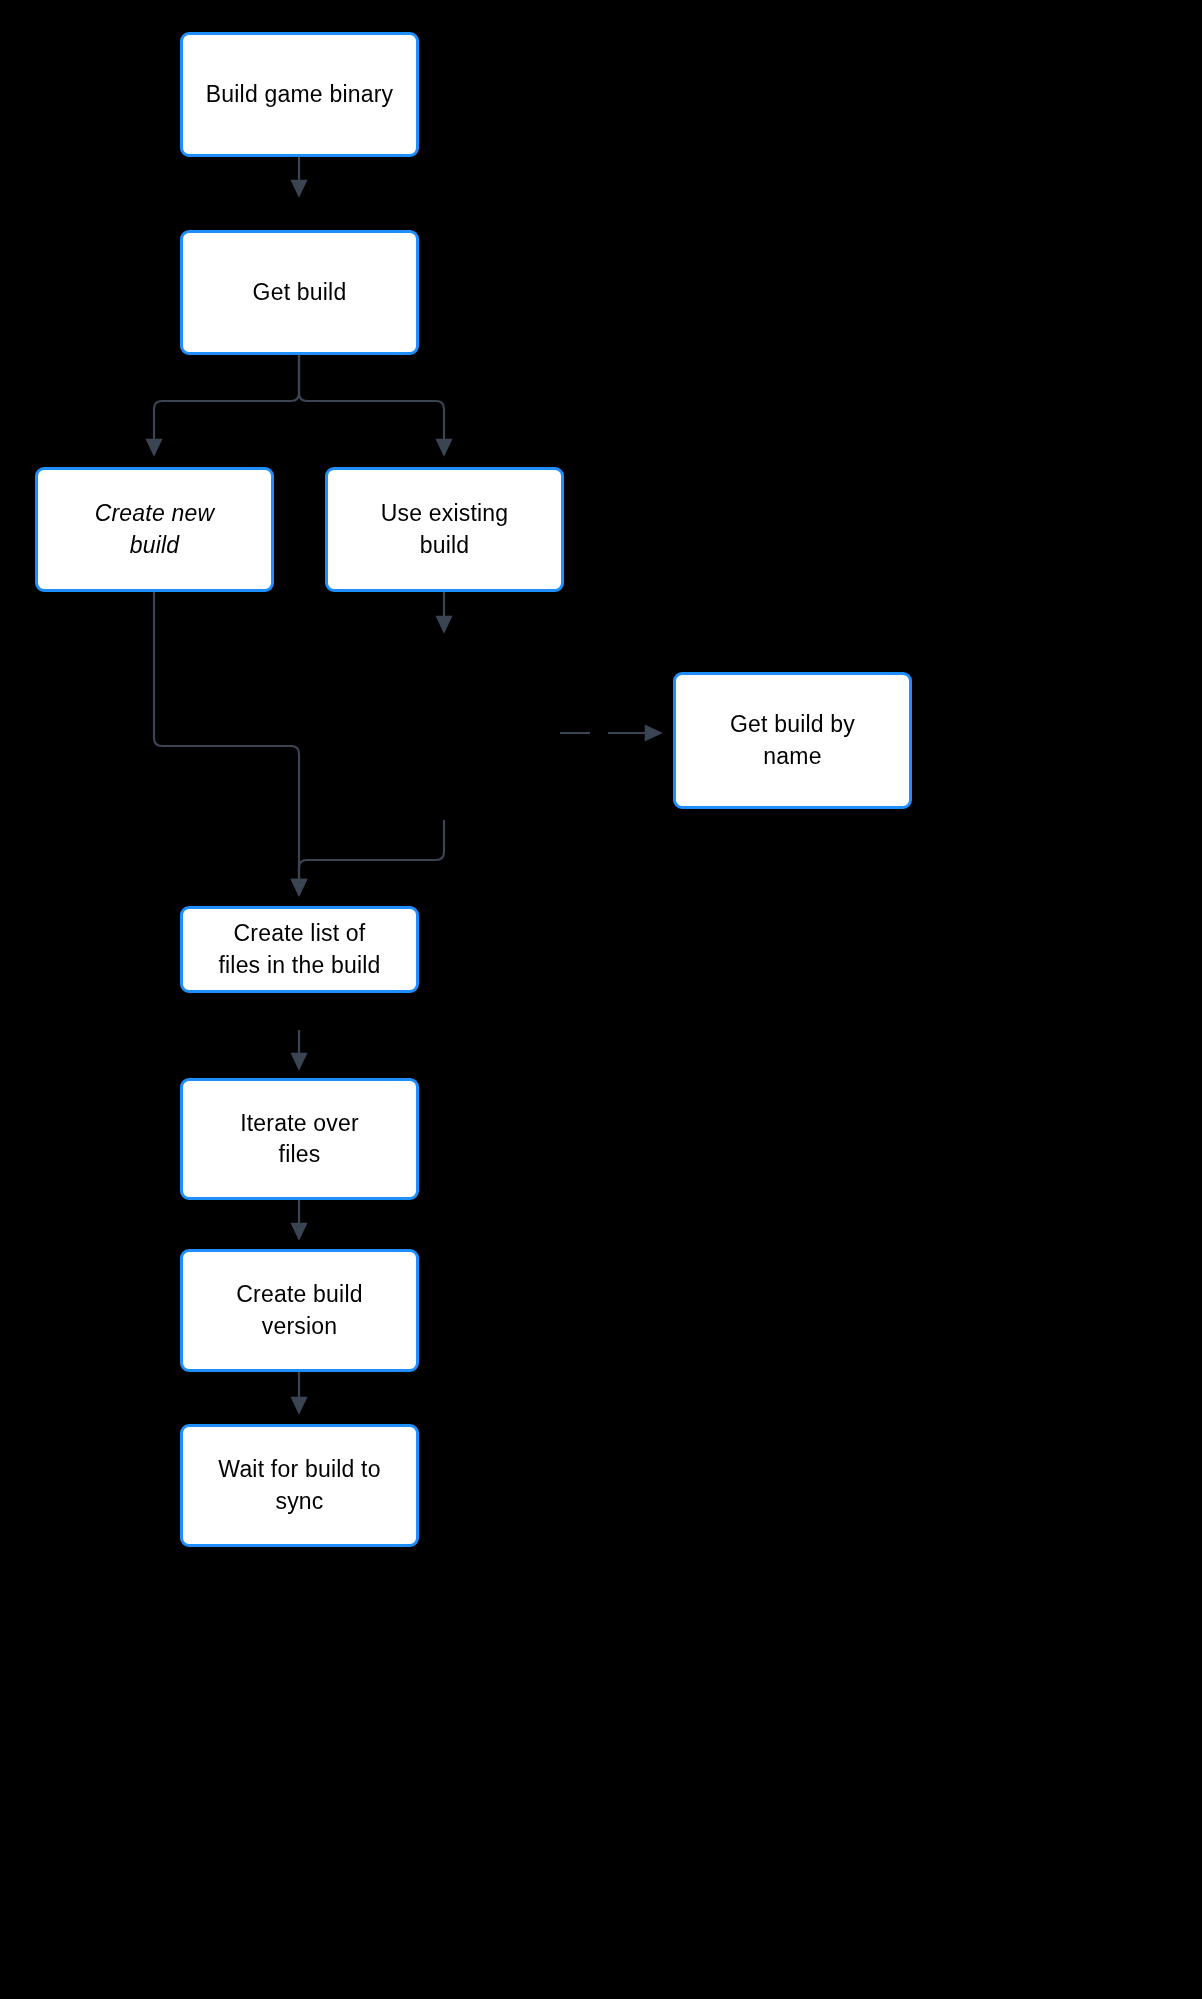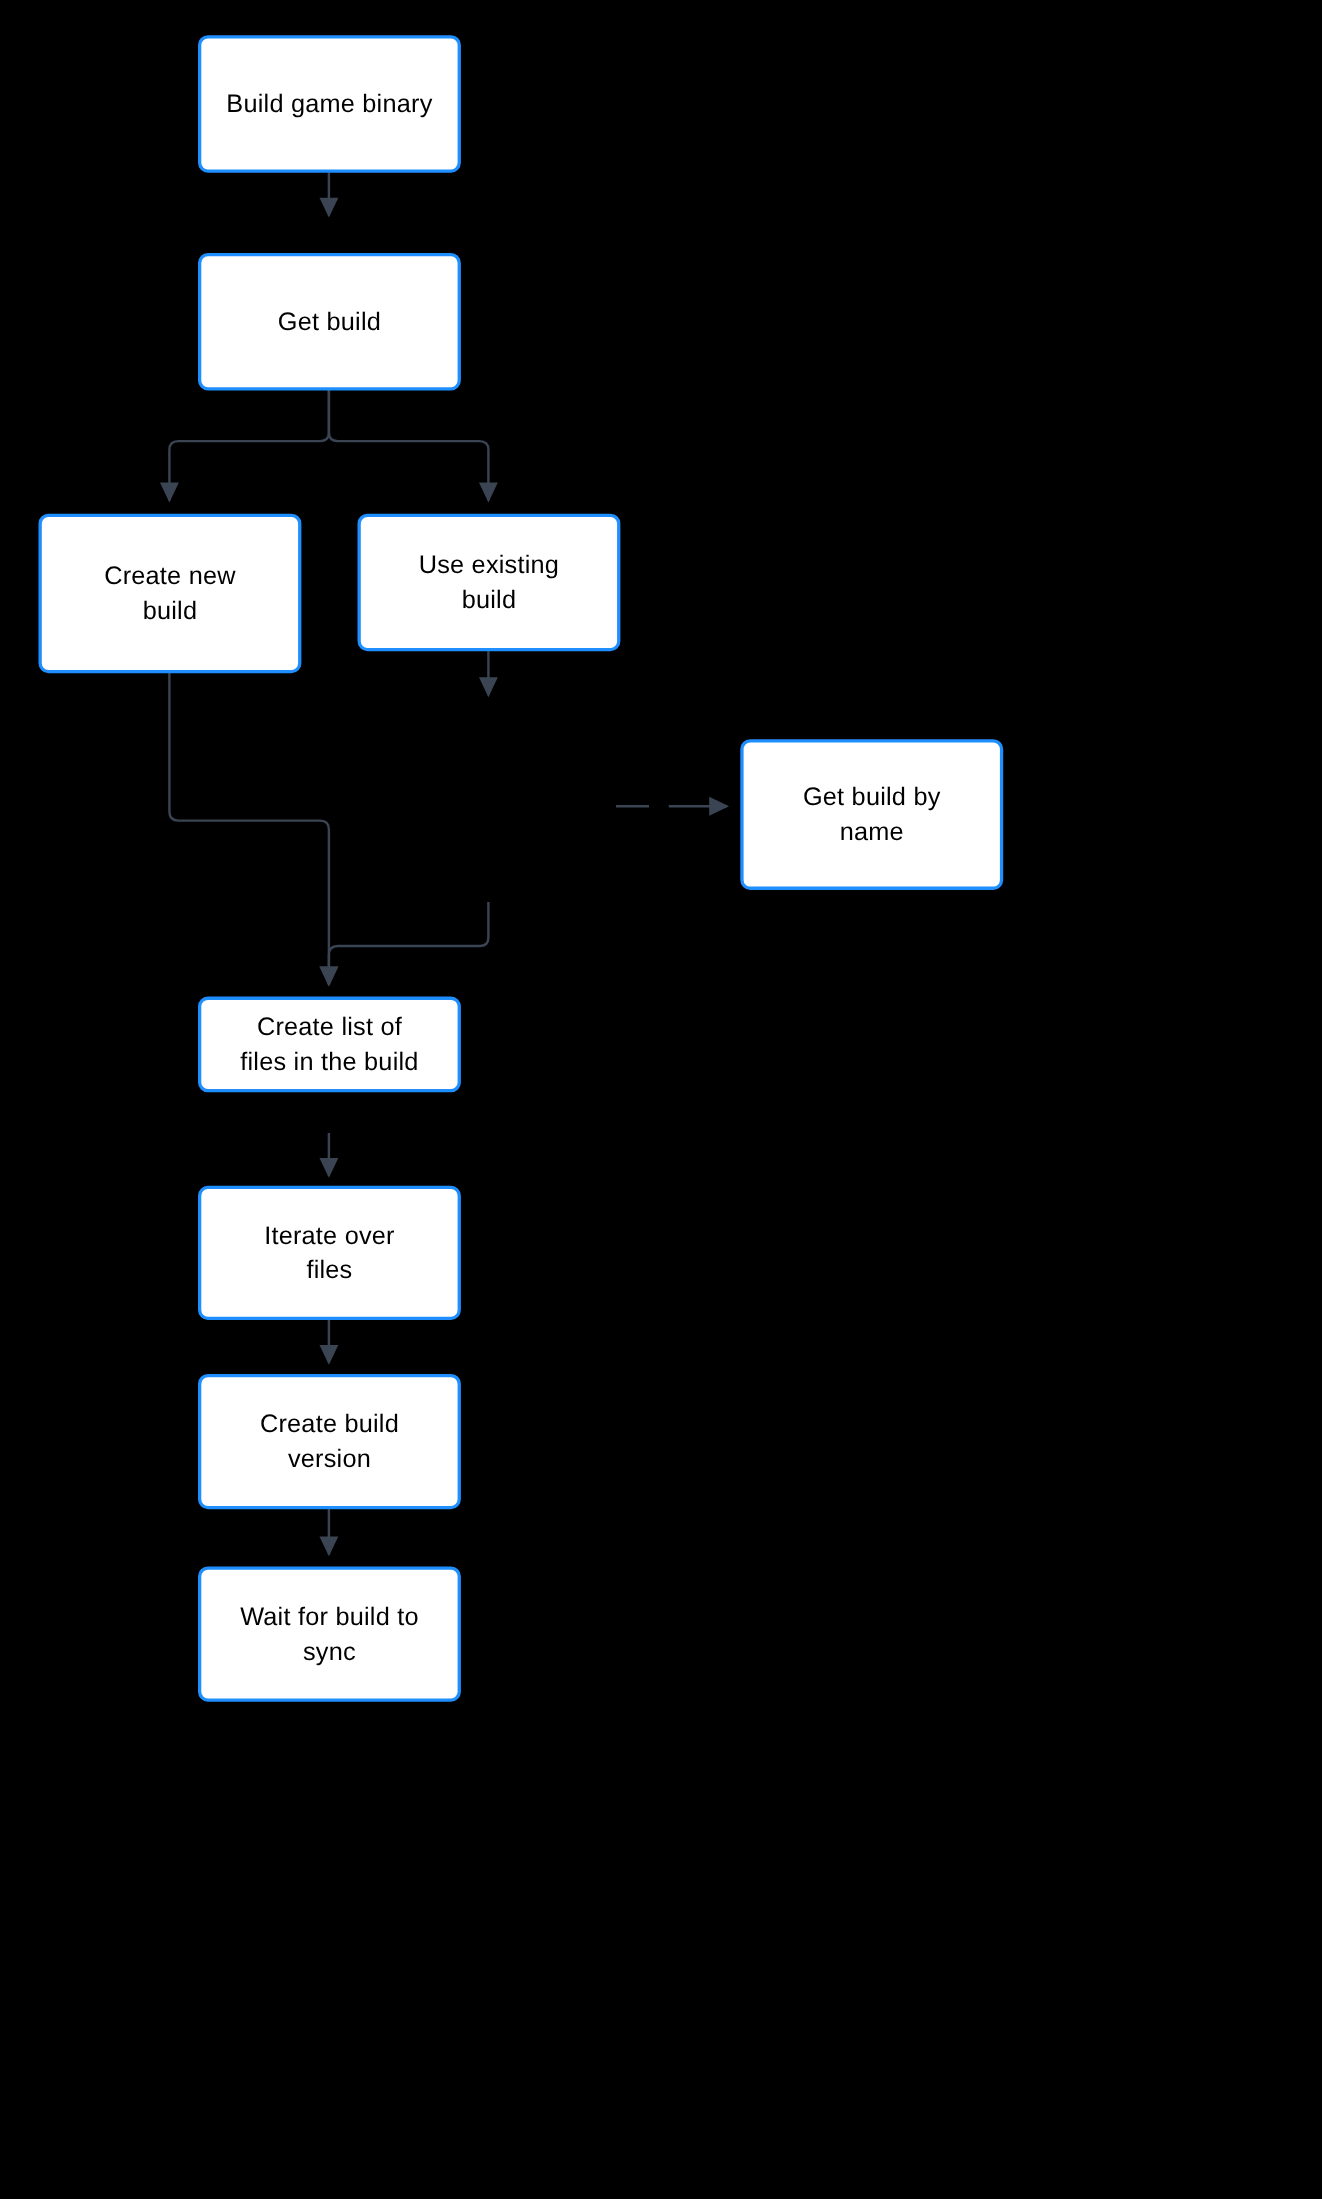--- a/index.html
+++ b/index.html
@@ -106,21 +106,21 @@
       <path d="M 299 1200 L 299 1239" marker-end="url(#arrowhead)"></path>
 
       <path d="M 299 1372 L 299 1413" marker-end="url(#arrowhead)"></path>
     </g>
   </svg>
 
   <div class="node" style="left:180px; top:32px; width:239px; height:125px;">Build game binary</div>
 
   <div class="node" style="left:180px; top:207px; width:239px; height:125px;margin-top:23px;">Get build</div>
 
-  <div class="node" style="left:35px; top:467px; width:239px; height:145px;">Create new
+  <div class="node" style="left:35px; top:467px; width:239px; height:125px;font-style:italic;">Create new
 build</div>
 
   <div class="node" style="left:325px; top:467px; width:239px; height:125px;">Use existing
 build</div>
 
 
   <div class="node" style="left:673px; top:672px; width:239px; height:137px;">Get build by
 name</div>
 
   <div class="node" style="left:180px; top:906px; width:239px; height:87px;text-align:center;">Create list of

